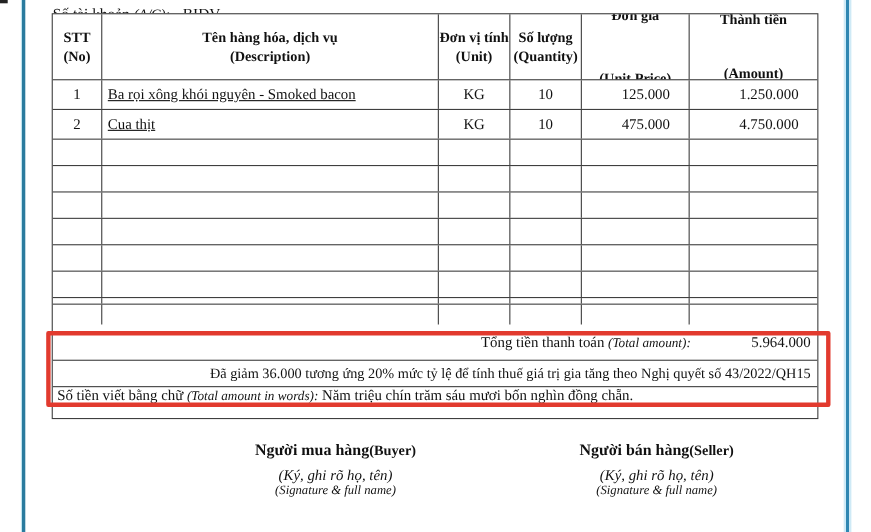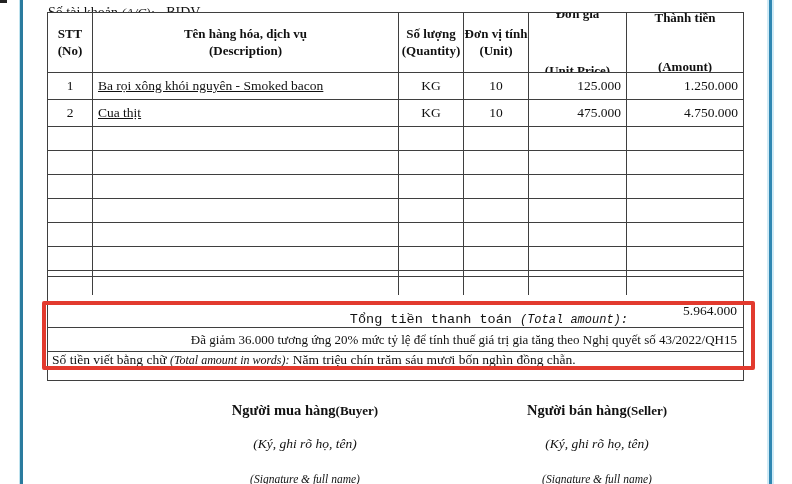--- a/index.html
+++ b/index.html
@@ -30,48 +30,48 @@
   .hdr{height:60px;}
   .hdr .tcell{align-items:center;text-align:center;justify-content:center;line-height:1.25;}
   .hvi{font-weight:bold;font-size:13px;}
   .hen{font-weight:bold;font-size:13px;}
   .drow{height:27px;}
   .erow{height:24px;}
   .srow{height:6px;}
   .nrow{height:18px;}
   .al{align-items:flex-start;padding-left:5px;text-decoration:underline;}
   .ac{align-items:center;text-align:center;}
-  .ar{align-items:flex-end;text-align:right;padding-right:5px;}
+  .ar{align-items:flex-end;text-align:right;padding-right:17px;}
 
   
   .total-row{height:32px;display:flex;border-bottom:1px solid #3f3f3f;font-size:13.5px;}
-  .total-label{width:580px;display:flex;flex-direction:column;justify-content:flex-end;
-               text-align:right;box-sizing:border-box;font-family:Liberation Mono, monospace;}
+  .total-label{width:580px;display:flex;flex-direction:column;justify-content:center;
+               text-align:right;box-sizing:border-box;}
   .total-value{flex:1;display:flex;flex-direction:column;justify-content:center;
                text-align:right;padding-right:6px;box-sizing:border-box;}
   .discount-row{height:24px;display:flex;flex-direction:column;justify-content:center;
                 text-align:right;padding-right:6px;border-bottom:1px solid #3f3f3f;
                 font-size:13px;box-sizing:border-box;}
   .words-row{height:28px;display:flex;align-items:flex-start;padding-left:4px;font-size:13.5px;
              box-sizing:border-box;}
   .it{font-style:italic;}
   .it-sm{font-style:italic;font-size:12px;}
 
   
   .red-box{position:absolute;left:42px;top:301px;width:713px;height:69px;
            border:4px solid #e23a2e;border-radius:2px;box-sizing:border-box;
            pointer-events:none;}
 
   
   .sig{position:absolute;top:402px;width:300px;text-align:center;}
   .sig-buyer{left:155px;} .sig-seller{left:447px;}
   .sig-title{font-weight:bold;font-size:14.5px;}
   .sig-title .en{font-size:13px;}
-  .sig-l2{font-style:italic;font-size:13.5px;margin-top:17px;}
-  .sig-l3{font-style:italic;font-size:11.5px;margin-top:21px;}
+  .sig-l2{font-style:italic;font-size:13.5px;margin-top:5px;}
+  .sig-l3{font-style:italic;font-size:11.5px;margin-top:0;}
 </style>
 </head>
 <body>
 
 <div id="page">
 
   <div class="corner-tick"></div>
   <div class="edge-left"></div>
   <div class="edge-right"></div>
 
@@ -85,27 +85,27 @@
 
     <div class="trow hdr">
       <div class="tcell c0">
         <span class="hvi">STT</span>
         <span class="hen">(No)</span>
       </div>
       <div class="tcell c1">
         <span class="hvi">Tên hàng hóa, dịch vụ</span>
         <span class="hen">(Description)</span>
       </div>
+      <div class="tcell c2">
+        <span class="hvi">Đơn vị tính</span>
+        <span class="hen">(Unit)</span>
+      </div>
       <div class="tcell c3">
         <span class="hvi">Số lượng</span>
         <span class="hen">(Quantity)</span>
-      </div>
-      <div class="tcell c2">
-        <span class="hvi">Đơn vị tính</span>
-        <span class="hen">(Unit)</span>
       </div>
       <div class="tcell c4">
         <span class="hvi">Đơn giá</span>
         <span class="hen">(Unit Price)</span>
       </div>
       <div class="tcell c5">
         <span class="hvi">Thành tiền</span>
         <span class="hen">(Amount)</span>
       </div>
     </div>

